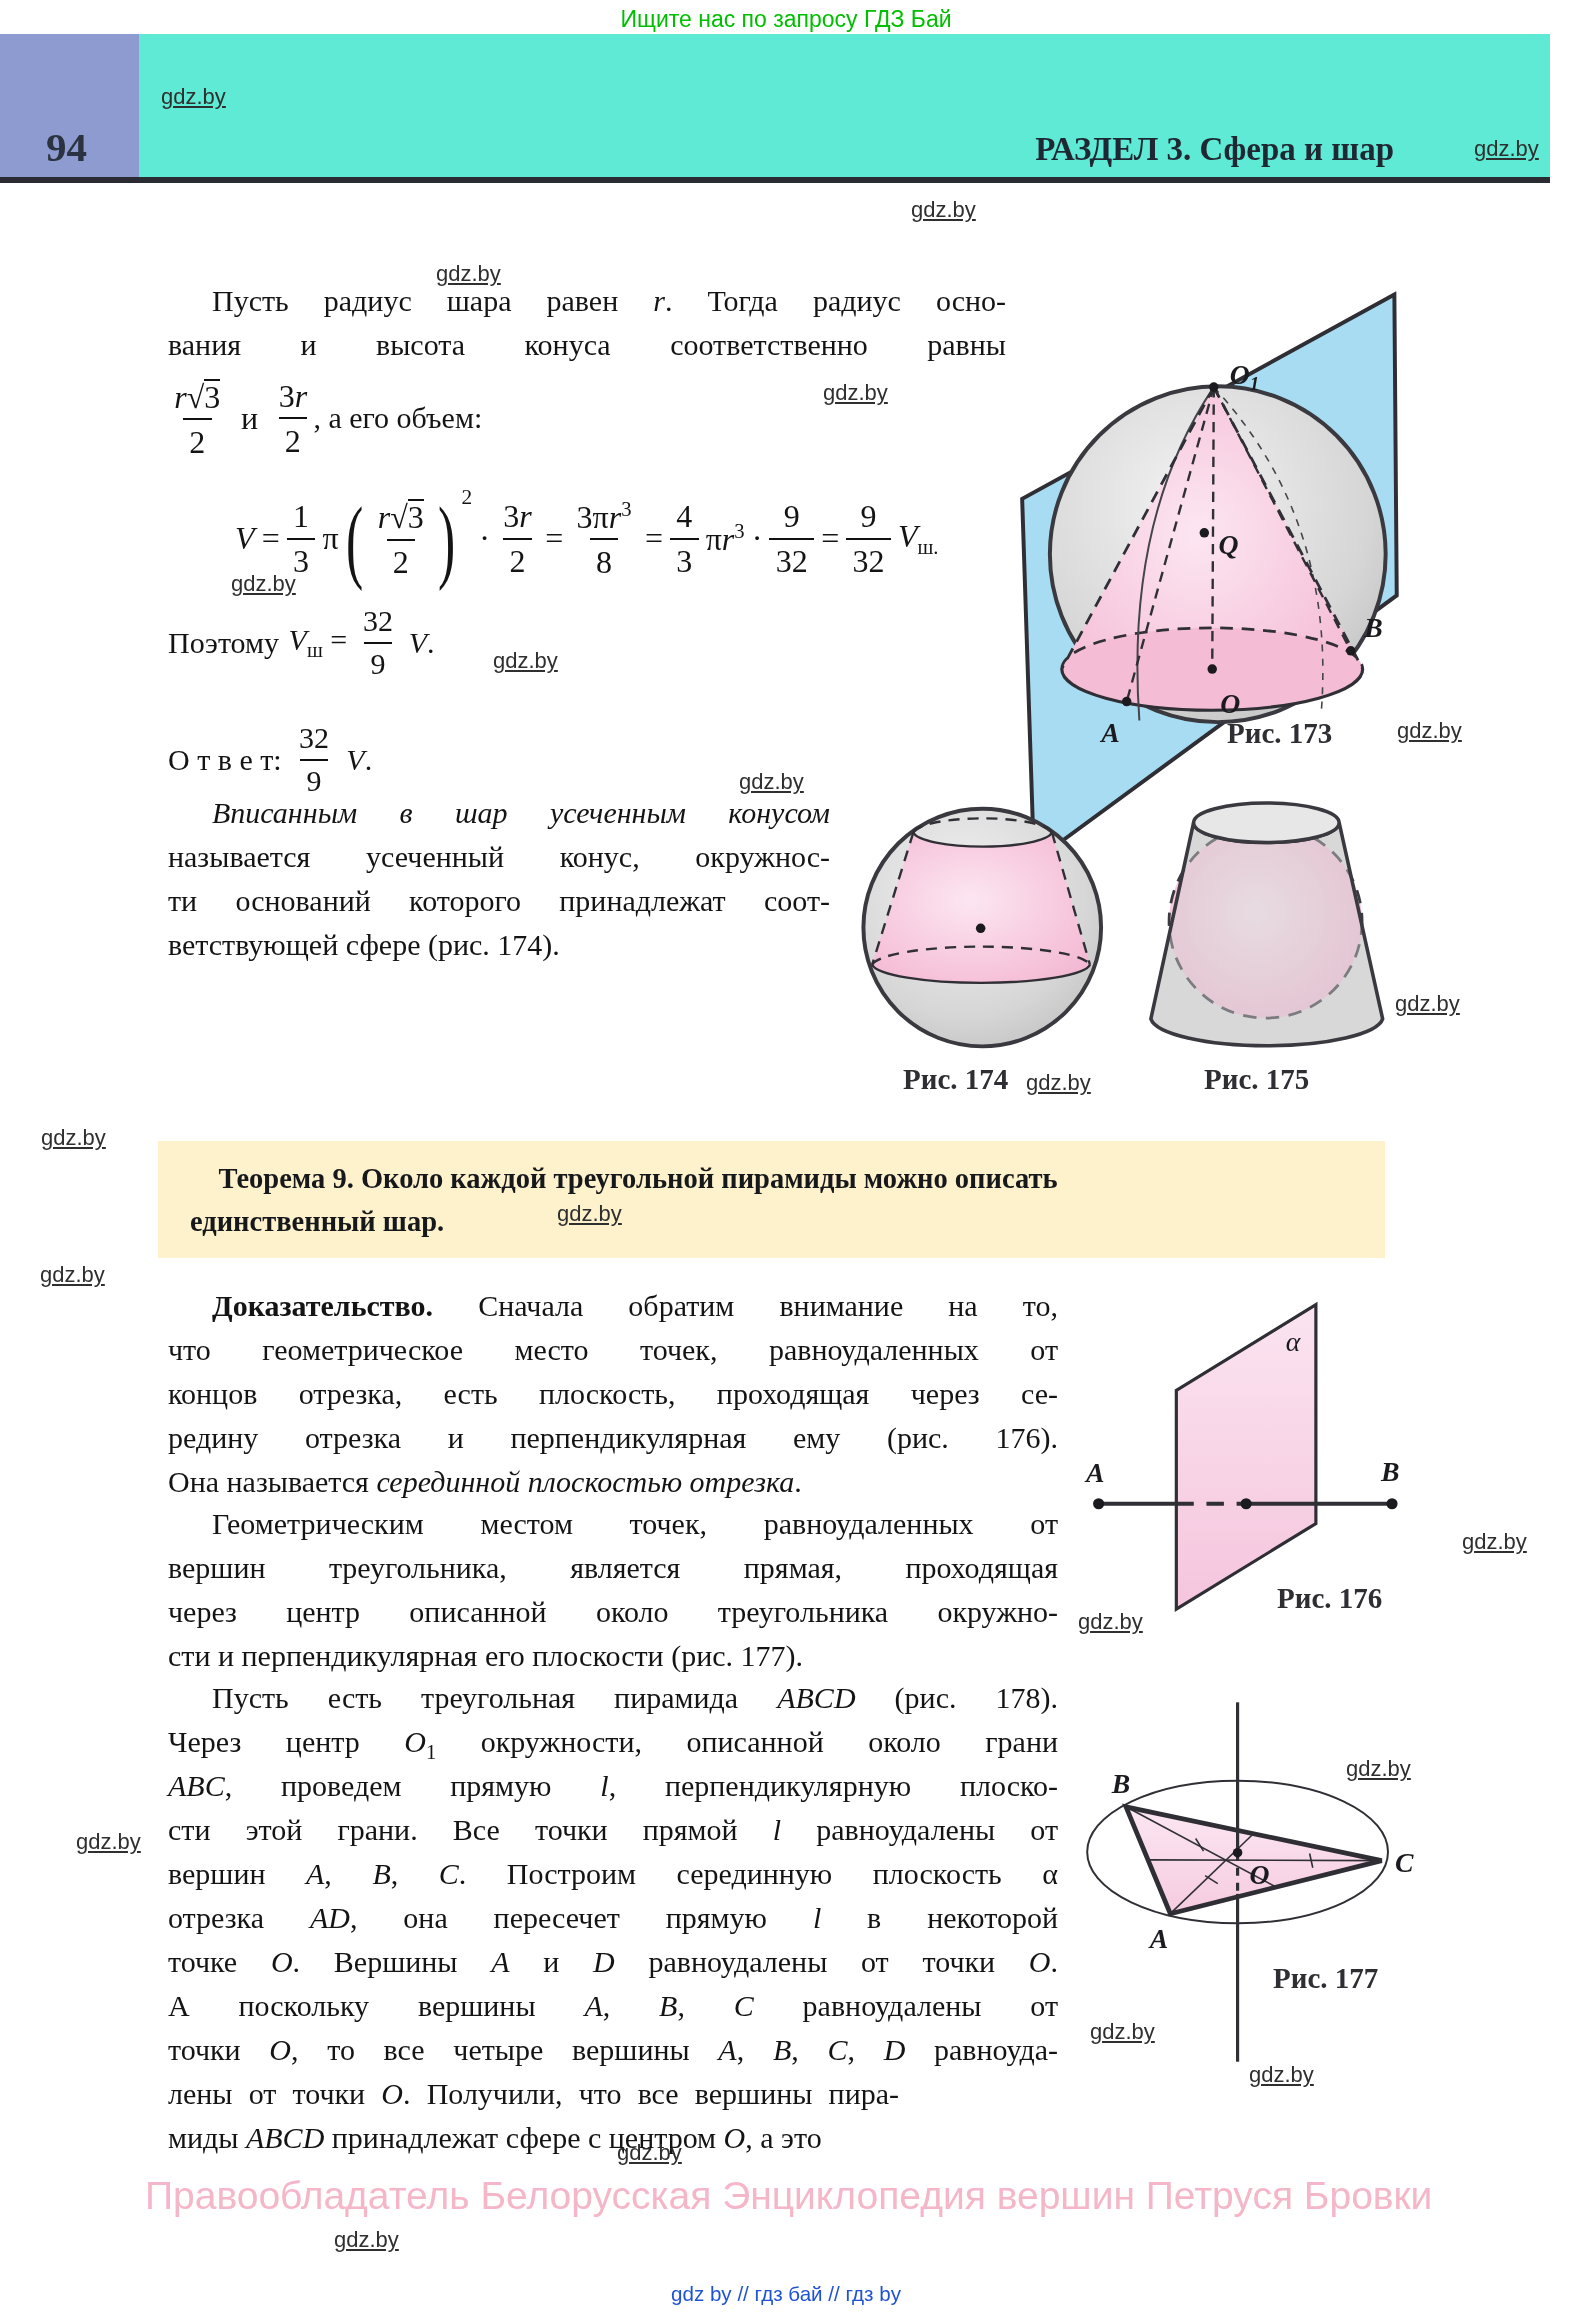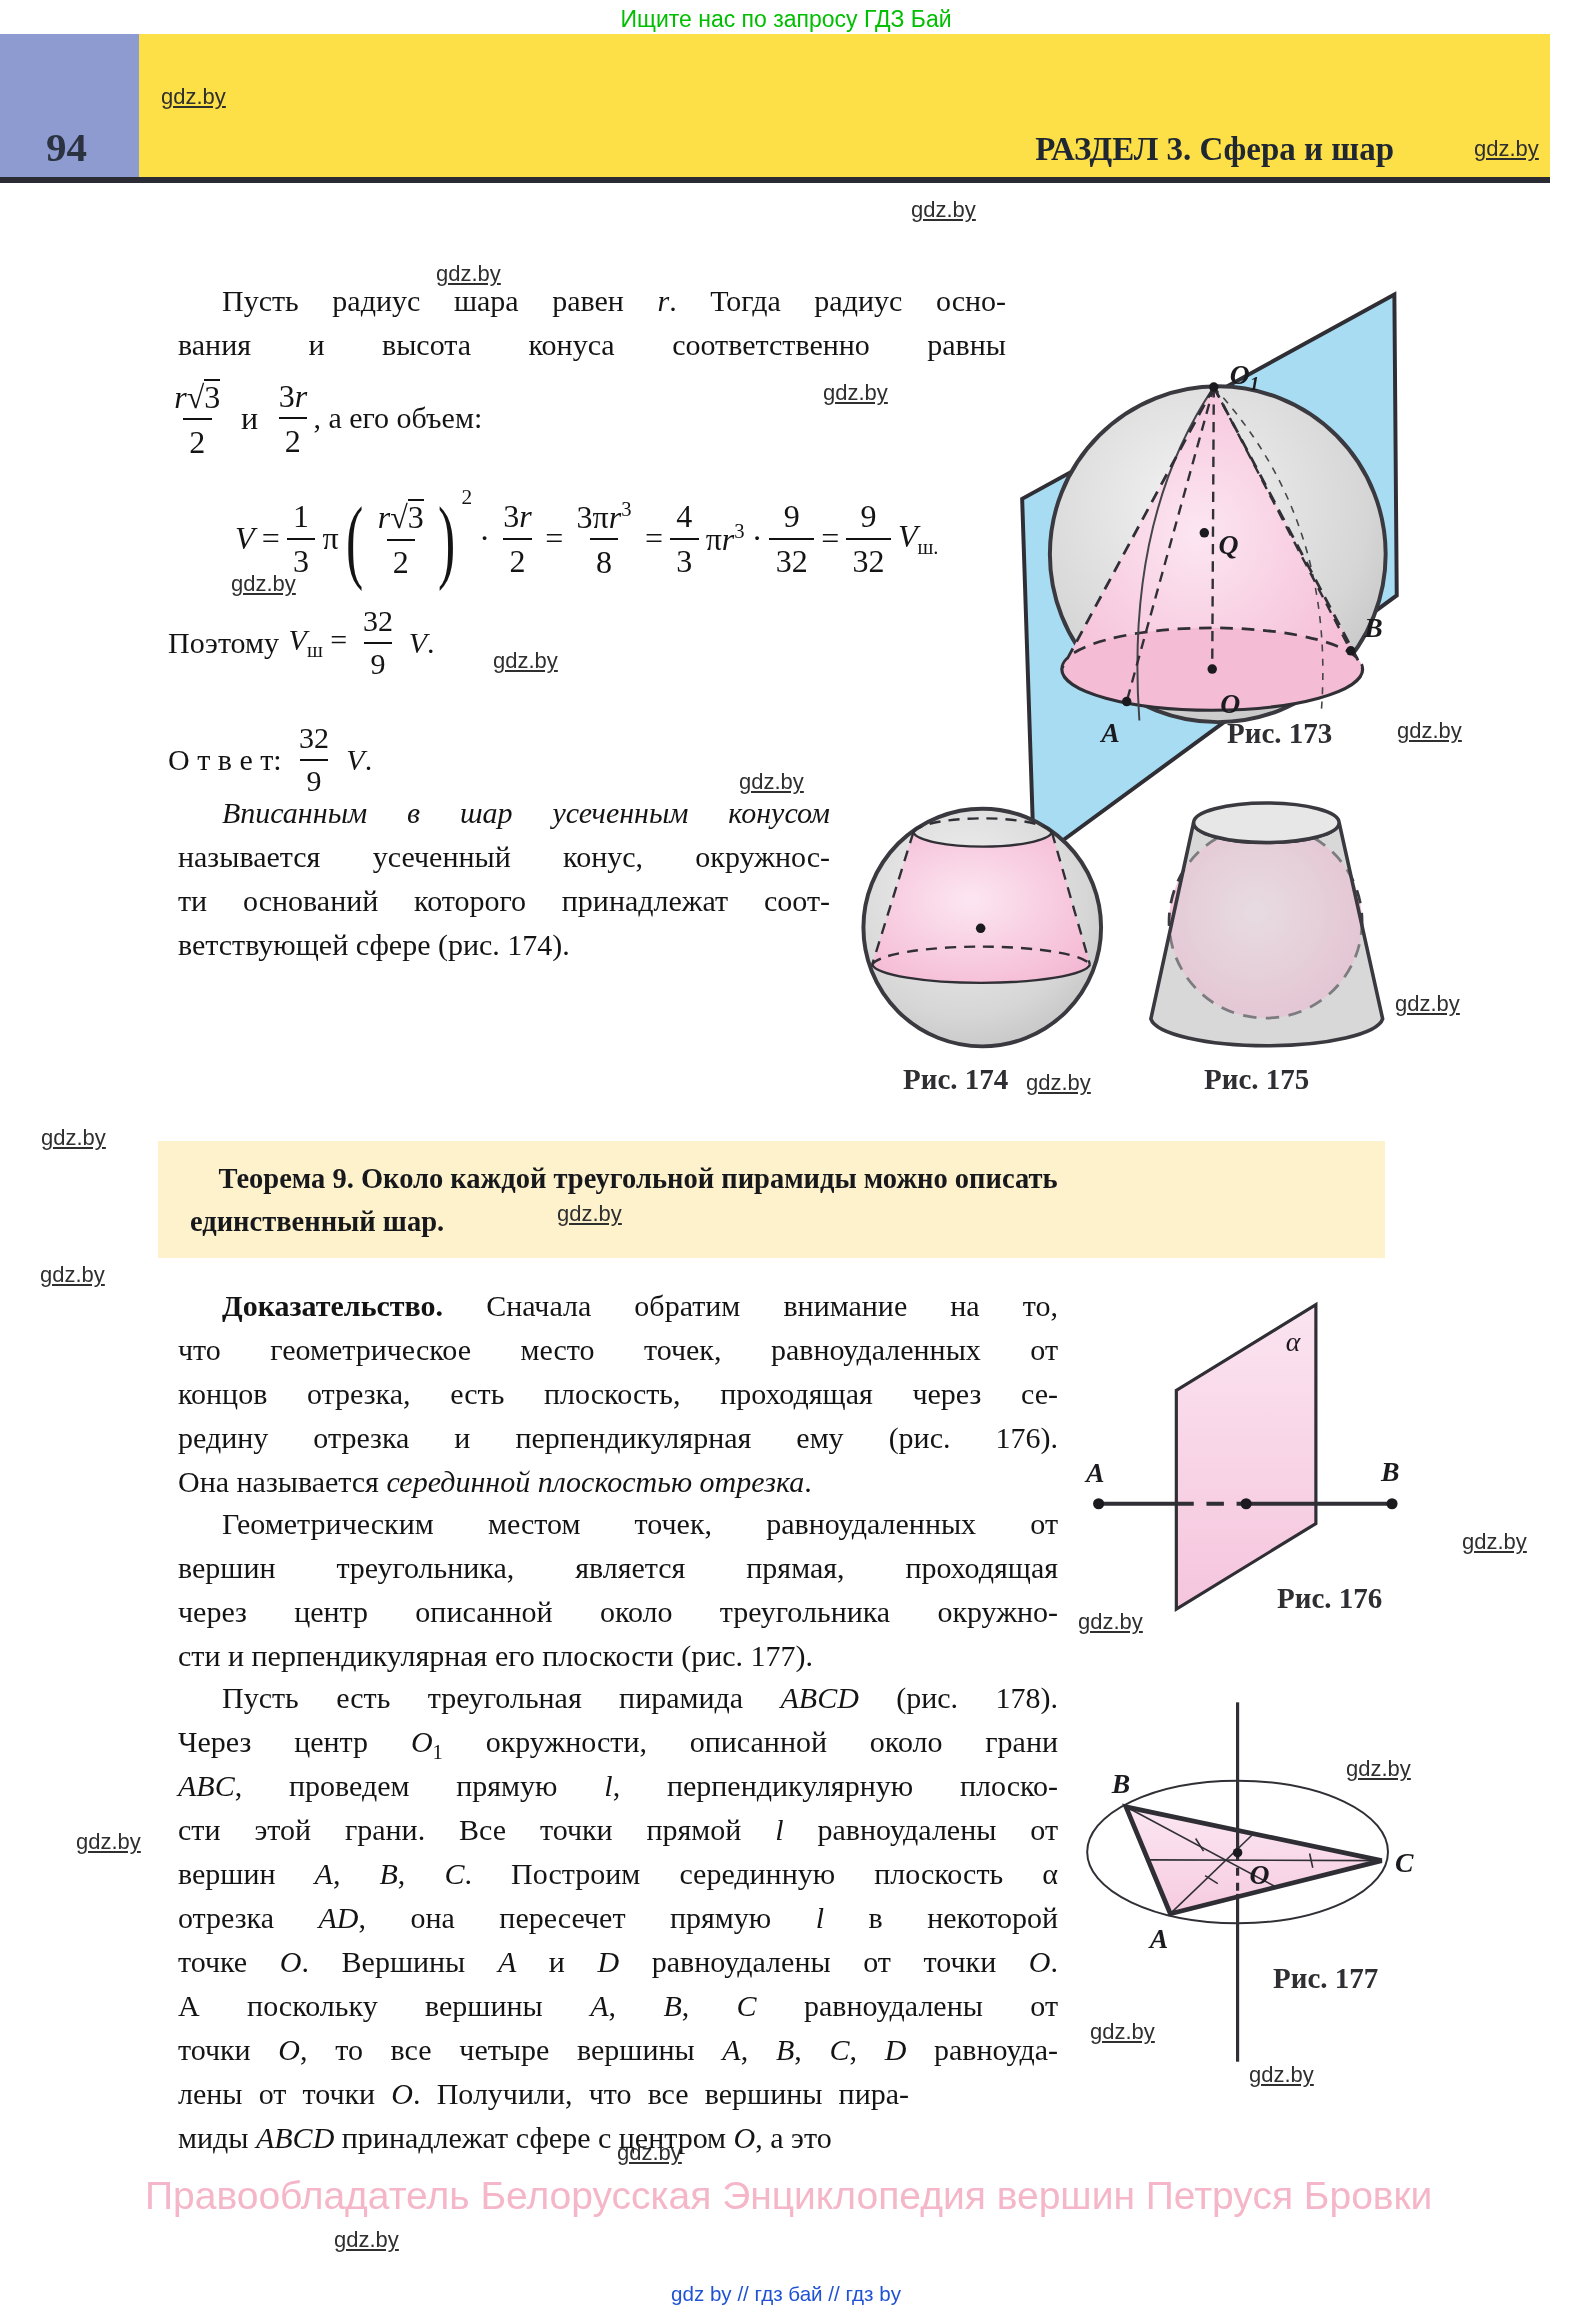--- a/index.html
+++ b/index.html
@@ -2,31 +2,31 @@
 <html style="font-size:12.7px"><head>
 <meta charset="utf-8">
 <style>
   html,body{margin:0;padding:0;background:#fff;}
   #page{position:relative;width:1572px;height:2319px;background:#ffffff;overflow:hidden;
         font-family:"Liberation Serif",serif;color:#141414;}
   .abs{position:absolute;}
   
   #promo{position:absolute;top:6.3px;left:50%;transform:translateX(-50%);
          font-family:"Liberation Sans",sans-serif;font-size:23px;color:#00bf00;white-space:nowrap;}
-  #band{position:absolute;left:0;top:34px;width:1550px;height:143px;background:#fde047;}
+  #band{position:absolute;left:0;top:34px;width:1550px;height:143px;background:#5eead4;}
   #band-box{position:absolute;left:0;top:0;width:139px;height:143px;background:#8e9bd1;}
   #page-num{position:absolute;left:46px;top:89px;font-size:41px;font-weight:bold;color:#2c3340;}
   #band-title{position:absolute;right:156px;top:97px;font-size:33px;font-weight:bold;color:#1f2733;white-space:nowrap;}
   #band-rule{position:absolute;left:0;top:177px;width:1550px;height:5.5px;background:#2b2b33;}
   
   .wm{position:absolute;font-family:"Liberation Sans",sans-serif;font-size:22px;color:#2f2f2f;white-space:nowrap;text-decoration:underline;}
   
   .col{position:absolute;left:168px;}
   .tline{font-size:30px;line-height:44px;height:44px;white-space:normal;
-         text-align:justify;text-align-last:justify;margin-left:10px;}
+         text-align:justify;text-align-last:justify;}
   .tline.last{text-align-last:left;}
   .tline.ind{text-indent:44px;}
   .tline i{font-style:italic;}
   
   .mrow{position:absolute;display:flex;align-items:center;font-size:32px;}
   .frac{display:inline-flex;flex-direction:column;align-items:center;line-height:1;}
   .frac .n{padding:0 6.3px 5.5px;}
   .frac .d{border-top:2.4px solid #111;padding:5.5px 6.3px 0;}
   .ov{display:inline-block;border-top:2.4px solid #111;line-height:1;}
   .bigp{font-size:94px;font-weight:400;line-height:0;transform:scaleX(.55);margin:0 -6.3px;}

